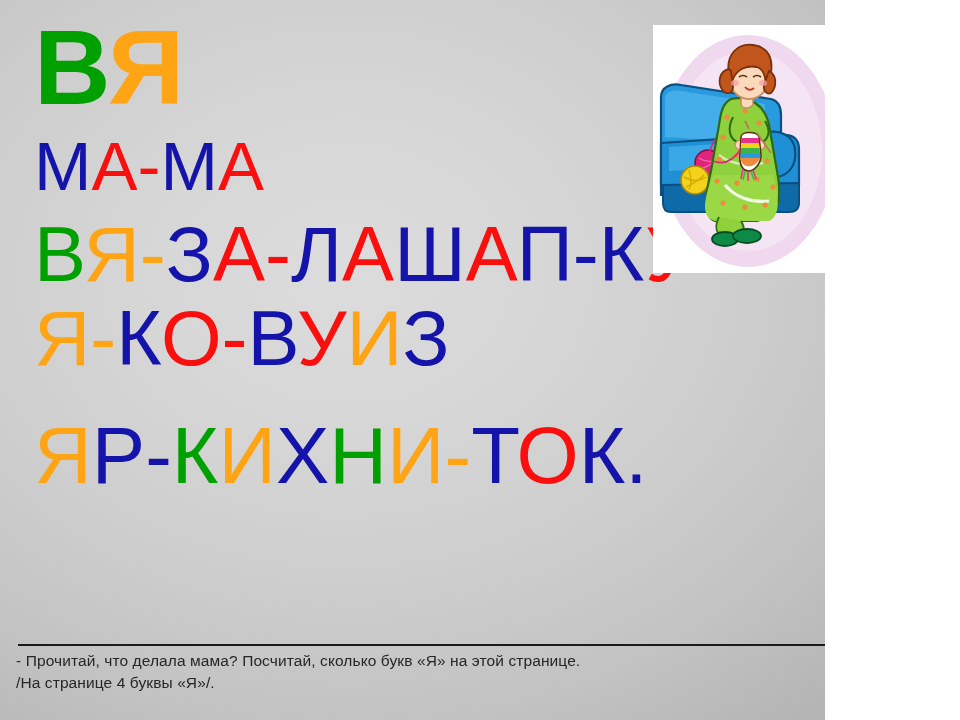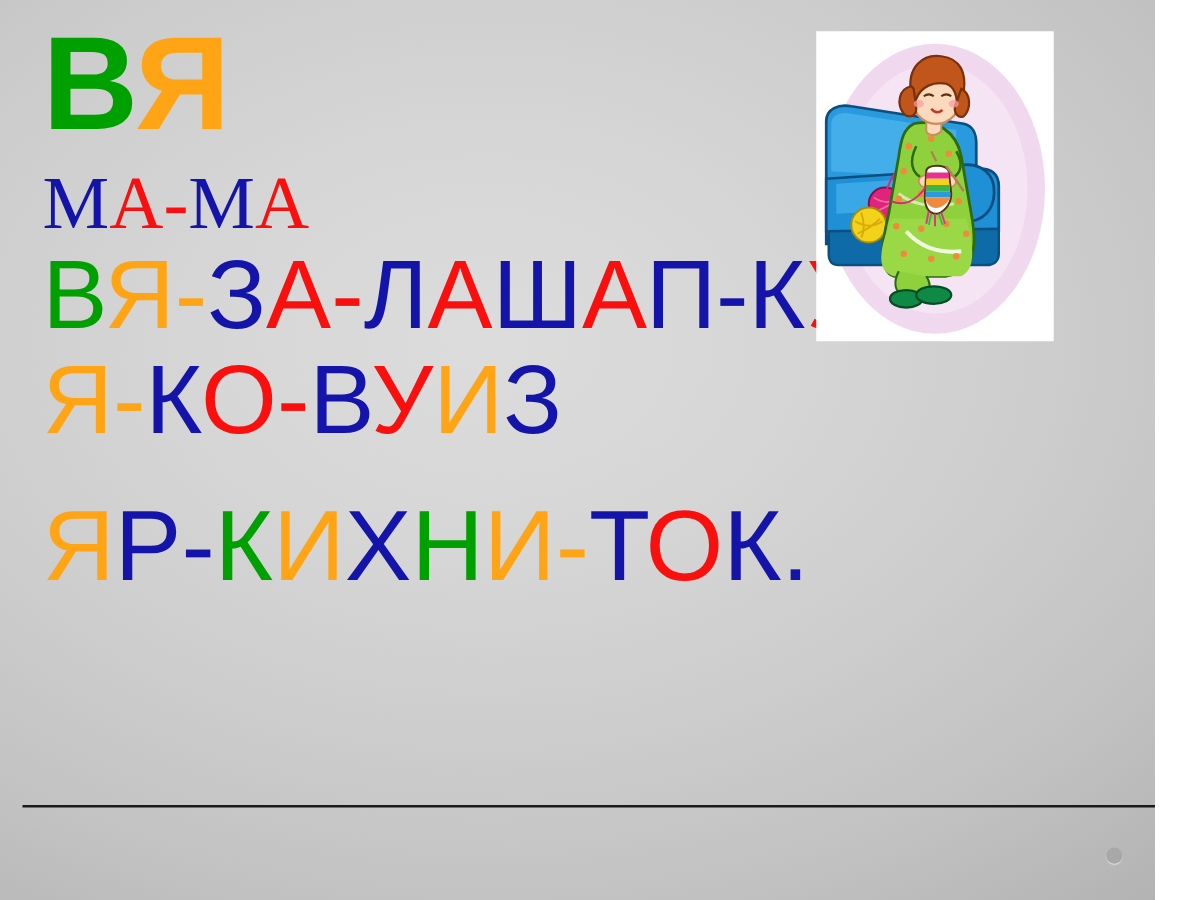--- a/index.html
+++ b/index.html
@@ -7,21 +7,21 @@
     padding: 0;
   }
   body {
     width: 960px;
     height: 720px;
     overflow: hidden;
     font-family: "Liberation Sans", sans-serif;
   }
   #slide {
     position: relative;
-    width: 924px;
+    width: 825px;
     height: 720px;
     background: #c8c8c8;
     background-image:
       radial-gradient(ellipse 105% 95% at 42% 38%,
         #dcdcdc 0%,
         #d6d6d6 24%,
         #cdcdcd 46%,
         #c2c2c2 66%,
         #b4b4b4 84%,
         #a9a9a9 100%);
@@ -41,24 +41,23 @@
     letter-spacing: 0px;
   }
   .word-line span { display: inline; }
 
   .line-title {
     font-size: 106px;
     font-weight: bold;
     margin-bottom: 12px;
   }
   .line-mama {
-    font-size: 60px;
-    font-weight: normal;
-    margin-bottom: 4px;
-    font-family: Liberation Serif, serif;
+    font-size: 69px;
+    font-weight: normal;
+    margin-bottom: 14px;
   }
   .line-vyazala {
     font-size: 78px;
     font-weight: normal;
     margin-bottom: 6px;
   }
   .line-yakovu {
     font-size: 78px;
     font-weight: normal;
     margin-bottom: 10px;
@@ -209,16 +208,20 @@
       <ellipse cx="110" cy="58" rx="4" ry="3" fill="#f5a0a0" opacity="0.75"></ellipse>
       <path d="M92 62 q4 5 9 1" stroke="#c0392b" stroke-width="2" fill="none"></path>
 
       <path d="M66 192 C62 200 62 208 70 212 L86 212 C92 210 92 202 88 196" fill="#8fd13c" stroke="#2c6b10" stroke-width="1.8"></path>
       <ellipse cx="72" cy="214" rx="13" ry="7" fill="#0f8a46" stroke="#064d26" stroke-width="1.8"></ellipse>
       <ellipse cx="94" cy="211" rx="14" ry="7" fill="#0f8a46" stroke="#064d26" stroke-width="1.8"></ellipse>
     </svg>
   </div>
 
   <div id="footer-rule"></div>
+  <div id="footer-text">
+    <div>- Прочитай, что делала мама? Посчитай, сколько букв «Я» на этой странице.</div>
+    <div>/На странице 4 буквы «Я»/.</div>
+  </div>
 
   <div id="deco-dot"></div>
 
 </div>
 
 </body></html>

